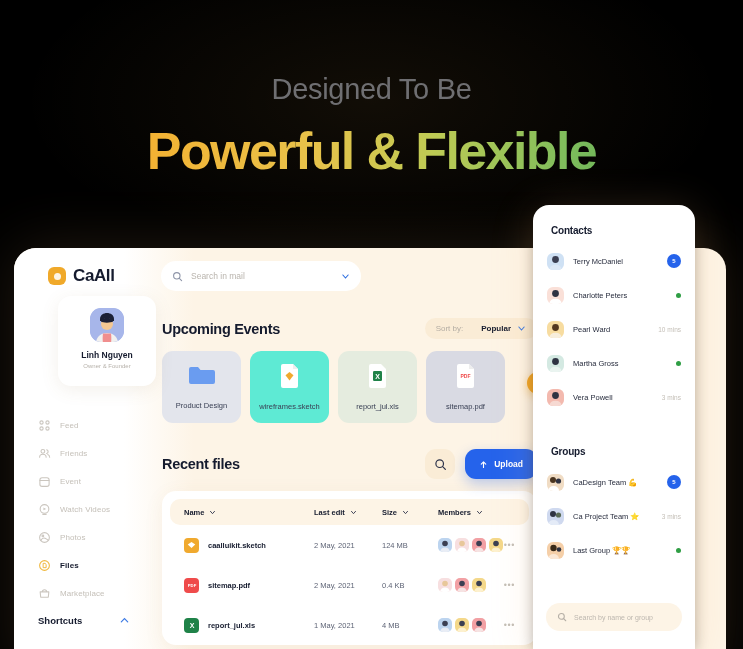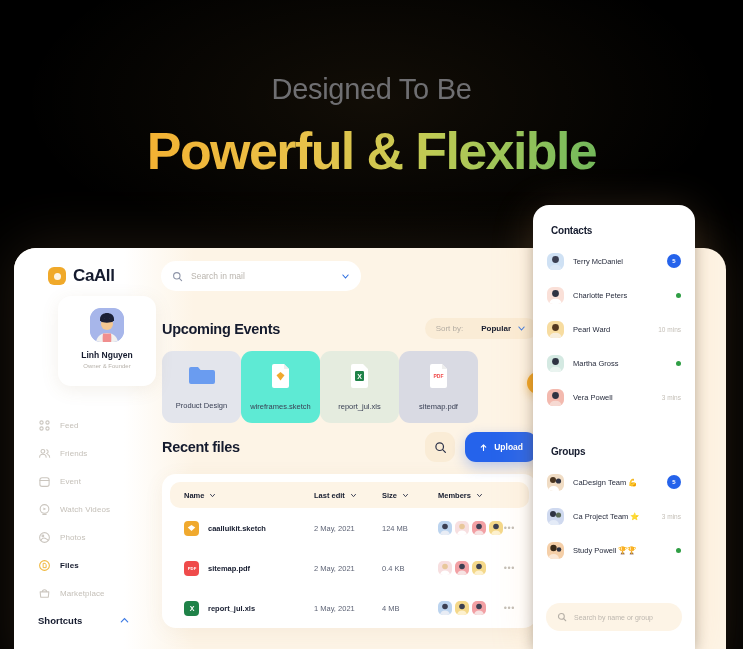--- a/index.html
+++ b/index.html
@@ -110,37 +110,37 @@
   .sec-head { display:flex; align-items:center; justify-content:space-between; }
   .sec-title { font-size:14.5px; font-weight:700; color:#151b2e; letter-spacing:-0.3px; }
   .sortby {
     display:flex; align-items:center; gap:6px;
     background:#faecd6; border-radius:13px; padding:6px 11px; cursor:pointer;
   }
   .sortby .k { font-size:8px; color:#b4ada3; }
   .sortby .v { font-size:8px; font-weight:700; color:#151b2e;margin-left:12px; }
 
   
-  .events { display:flex; margin-top:12px; position:relative; }
+  .events { display:flex; gap:9px; margin-top:12px; position:relative; }
   .ev-card {
     width:79px; height:72px; border-radius:11px;
     display:flex; flex-direction:column; align-items:center; justify-content:center;
     cursor:pointer;
   }
   .ev-card .ev-ico { margin-bottom:9px; }
   .ev-card .ev-lbl { font-size:7.5px; color:#3a4055; font-weight:400; }
   .ev-next {
     position:absolute; right:-12px; top:21px;
     width:22px; height:22px; border-radius:50%;
     background:#f5a623; display:flex; align-items:center; justify-content:center;
     box-shadow:0 3px 9px rgba(245,166,35,0.45); cursor:pointer;
   }
 
   
-  .recent-head { display:flex; align-items:center; justify-content:space-between; margin-top:9px; }
+  .recent-head { display:flex; align-items:center; justify-content:space-between; margin-top:26px; }
   .rf-actions { display:flex; align-items:center; gap:10px; }
   .rf-search {
     width:30px; height:30px; border-radius:11px; background:#faecd6;
     display:flex; align-items:center; justify-content:center; cursor:pointer;
   }
   .btn-upload {
     height:30px; border-radius:11px; background:#2563eb;
     display:flex; align-items:center; gap:6px; padding:0 14px; cursor:pointer;
     box-shadow:0 5px 13px rgba(37,99,235,0.30);
   }
@@ -570,21 +570,21 @@
           </svg></span>
       <span class="cp-name">Ca Project Team ⭐</span>
       <span class="cp-meta">3 mins</span>
     </div>
     <div class="cp-row">
       <span class="cp-av" style="background:#f5cfa8"><svg width="17" height="17" viewBox="0 0 17 17">
             <circle cx="6.5" cy="6" r="3.2" fill="#3a2a18"></circle>
             <circle cx="12" cy="7.5" r="2.3" fill="#2e3242"></circle>
             <path d="M1 17c.5-3.3 2.6-4.9 5.6-4.9S11.7 13.7 12.2 17z" fill="#fbe8d6"></path>
           </svg></span>
-      <span class="cp-name">Study Powell 🏆🏆</span>
+      <span class="cp-name">Last Group 🏆🏆</span>
       <span class="dot-on"></span>
     </div>
   </div>
 
   <div class="cp-search">
     <svg width="10" height="10" viewBox="0 0 24 24" fill="none" stroke="#b5afa6" stroke-width="2.6">
         <circle cx="10.5" cy="10.5" r="7"></circle>
         <path d="M16 16l5 5" stroke-linecap="round"></path>
       </svg>
     <span class="ph">Search by name or group</span>

